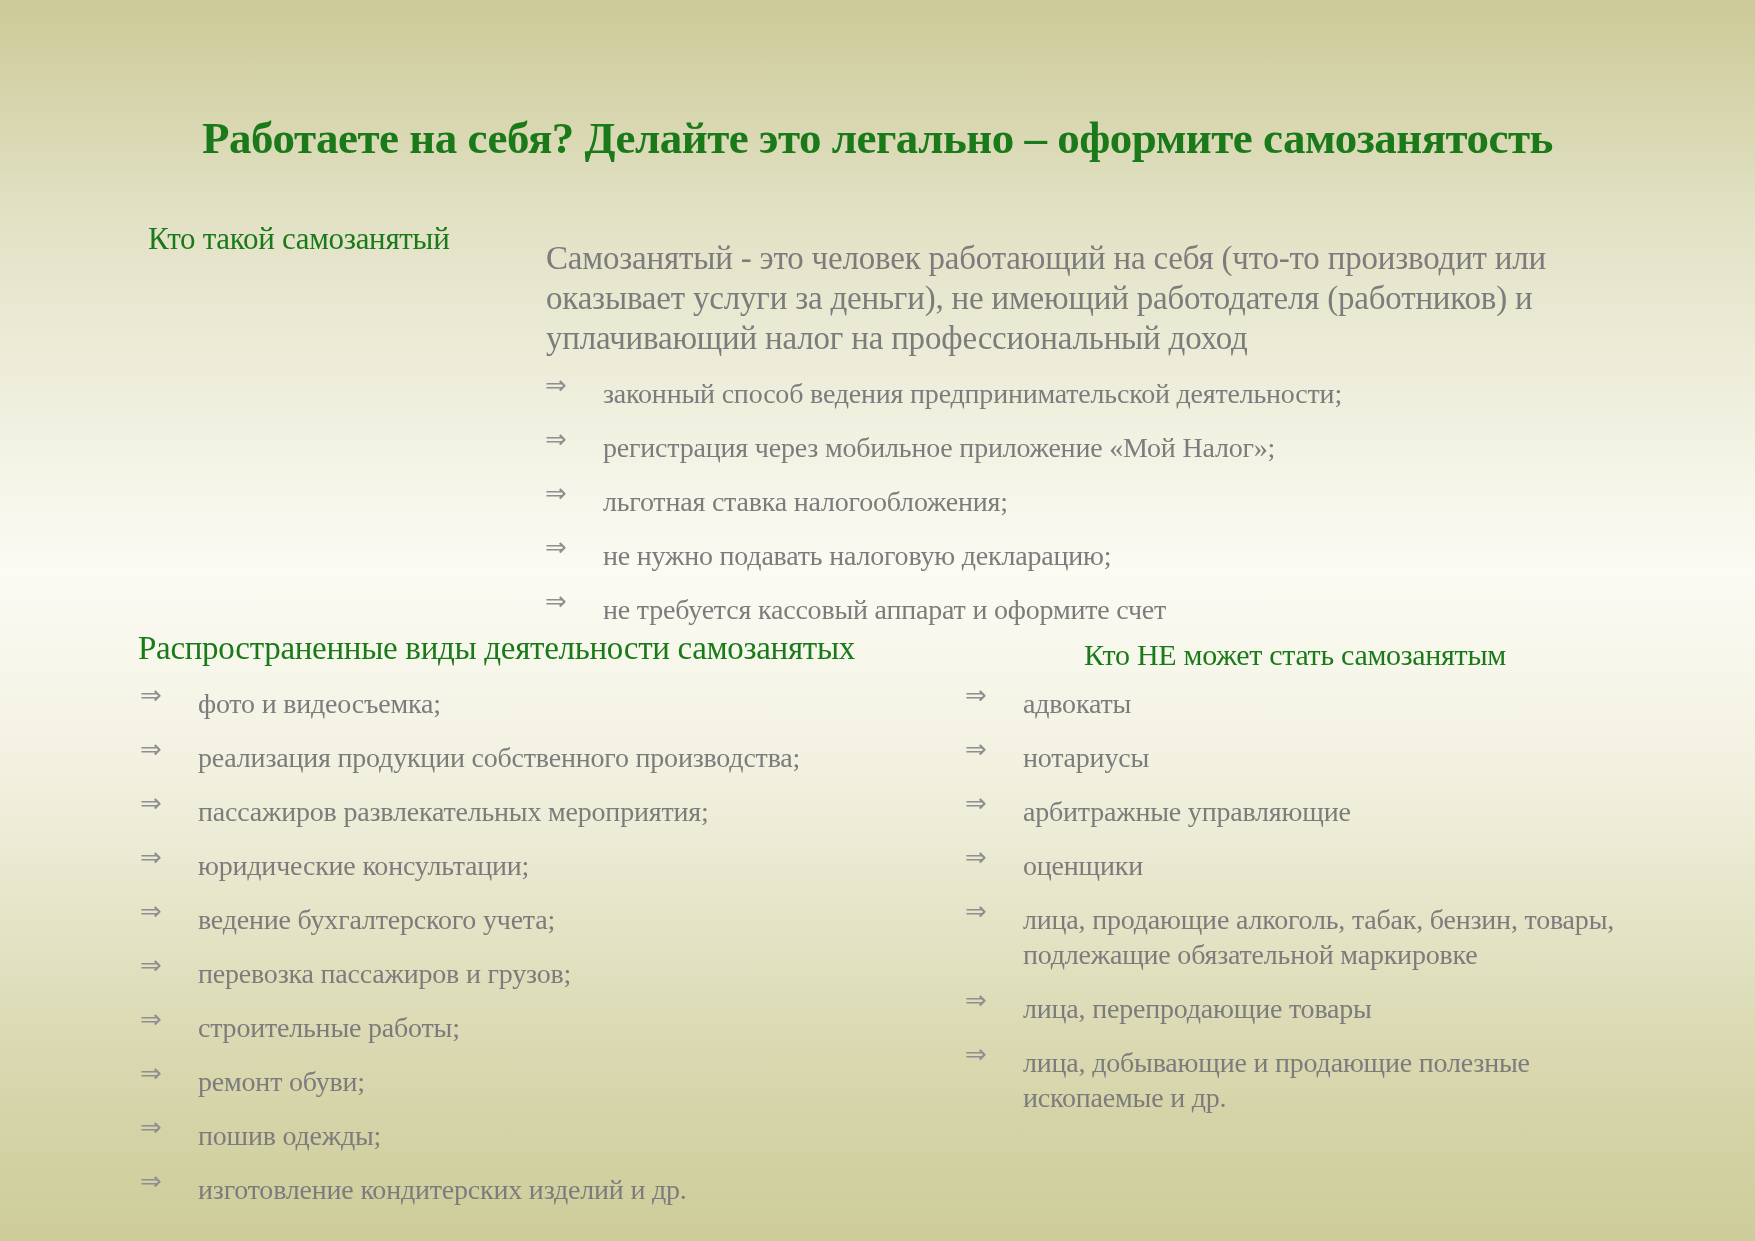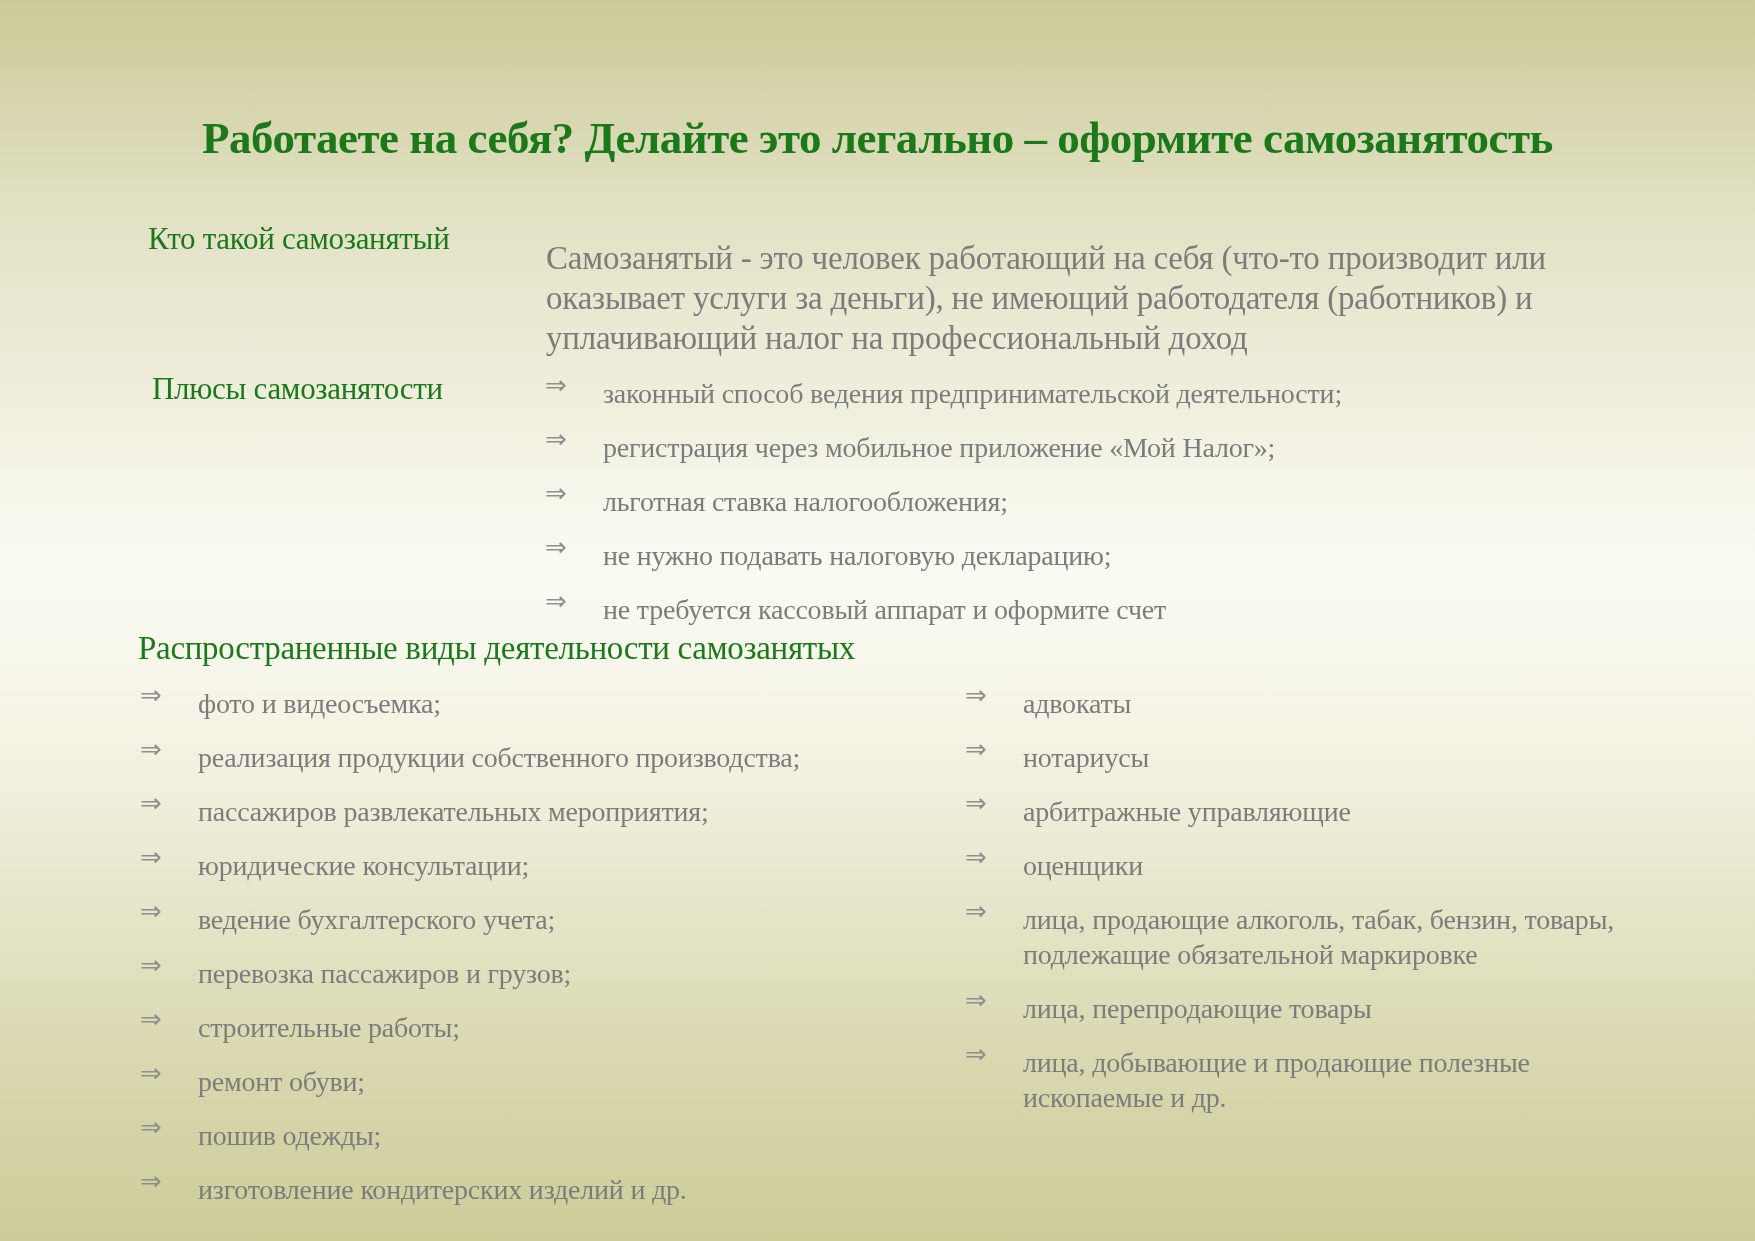--- a/index.html
+++ b/index.html
@@ -108,21 +108,20 @@
 <body>
 
 <div class="slide">
 
   <h1 class="title">Работаете на себя? Делайте это легально – оформите самозанятость</h1>
 
   <div class="section-label label-who">Кто такой самозанятый</div>
 
   <p class="who-body">Самозанятый - это человек работающий на себя (что-то производит или оказывает услуги за деньги), не имеющий работодателя (работников) и уплачивающий налог на профессиональный доход</p>
 
-  <div class="section-label label-pluses">Плюсы самозанятости</div>
 
   <ul class="arrow-list list-pluses">
 
       <li>
         <span class="arrow">⇒</span>
         <span class="txt">законный способ ведения предпринимательской деятельности;</span>
       </li>
 
       <li>
         <span class="arrow">⇒</span>
@@ -193,20 +192,21 @@
         <span class="arrow">⇒</span>
         <span class="txt">пошив одежды;</span>
       </li>
 
       <li>
         <span class="arrow">⇒</span>
         <span class="txt">изготовление кондитерских изделий и др.</span>
       </li>
     </ul>
 
+  <div class="heading-excluded">Кто НЕ может стать самозанятым</div>
 
   <ul class="arrow-list list-excluded">
 
       <li>
         <span class="arrow">⇒</span>
         <span class="txt">адвокаты</span>
       </li>
 
       <li>
         <span class="arrow">⇒</span>

